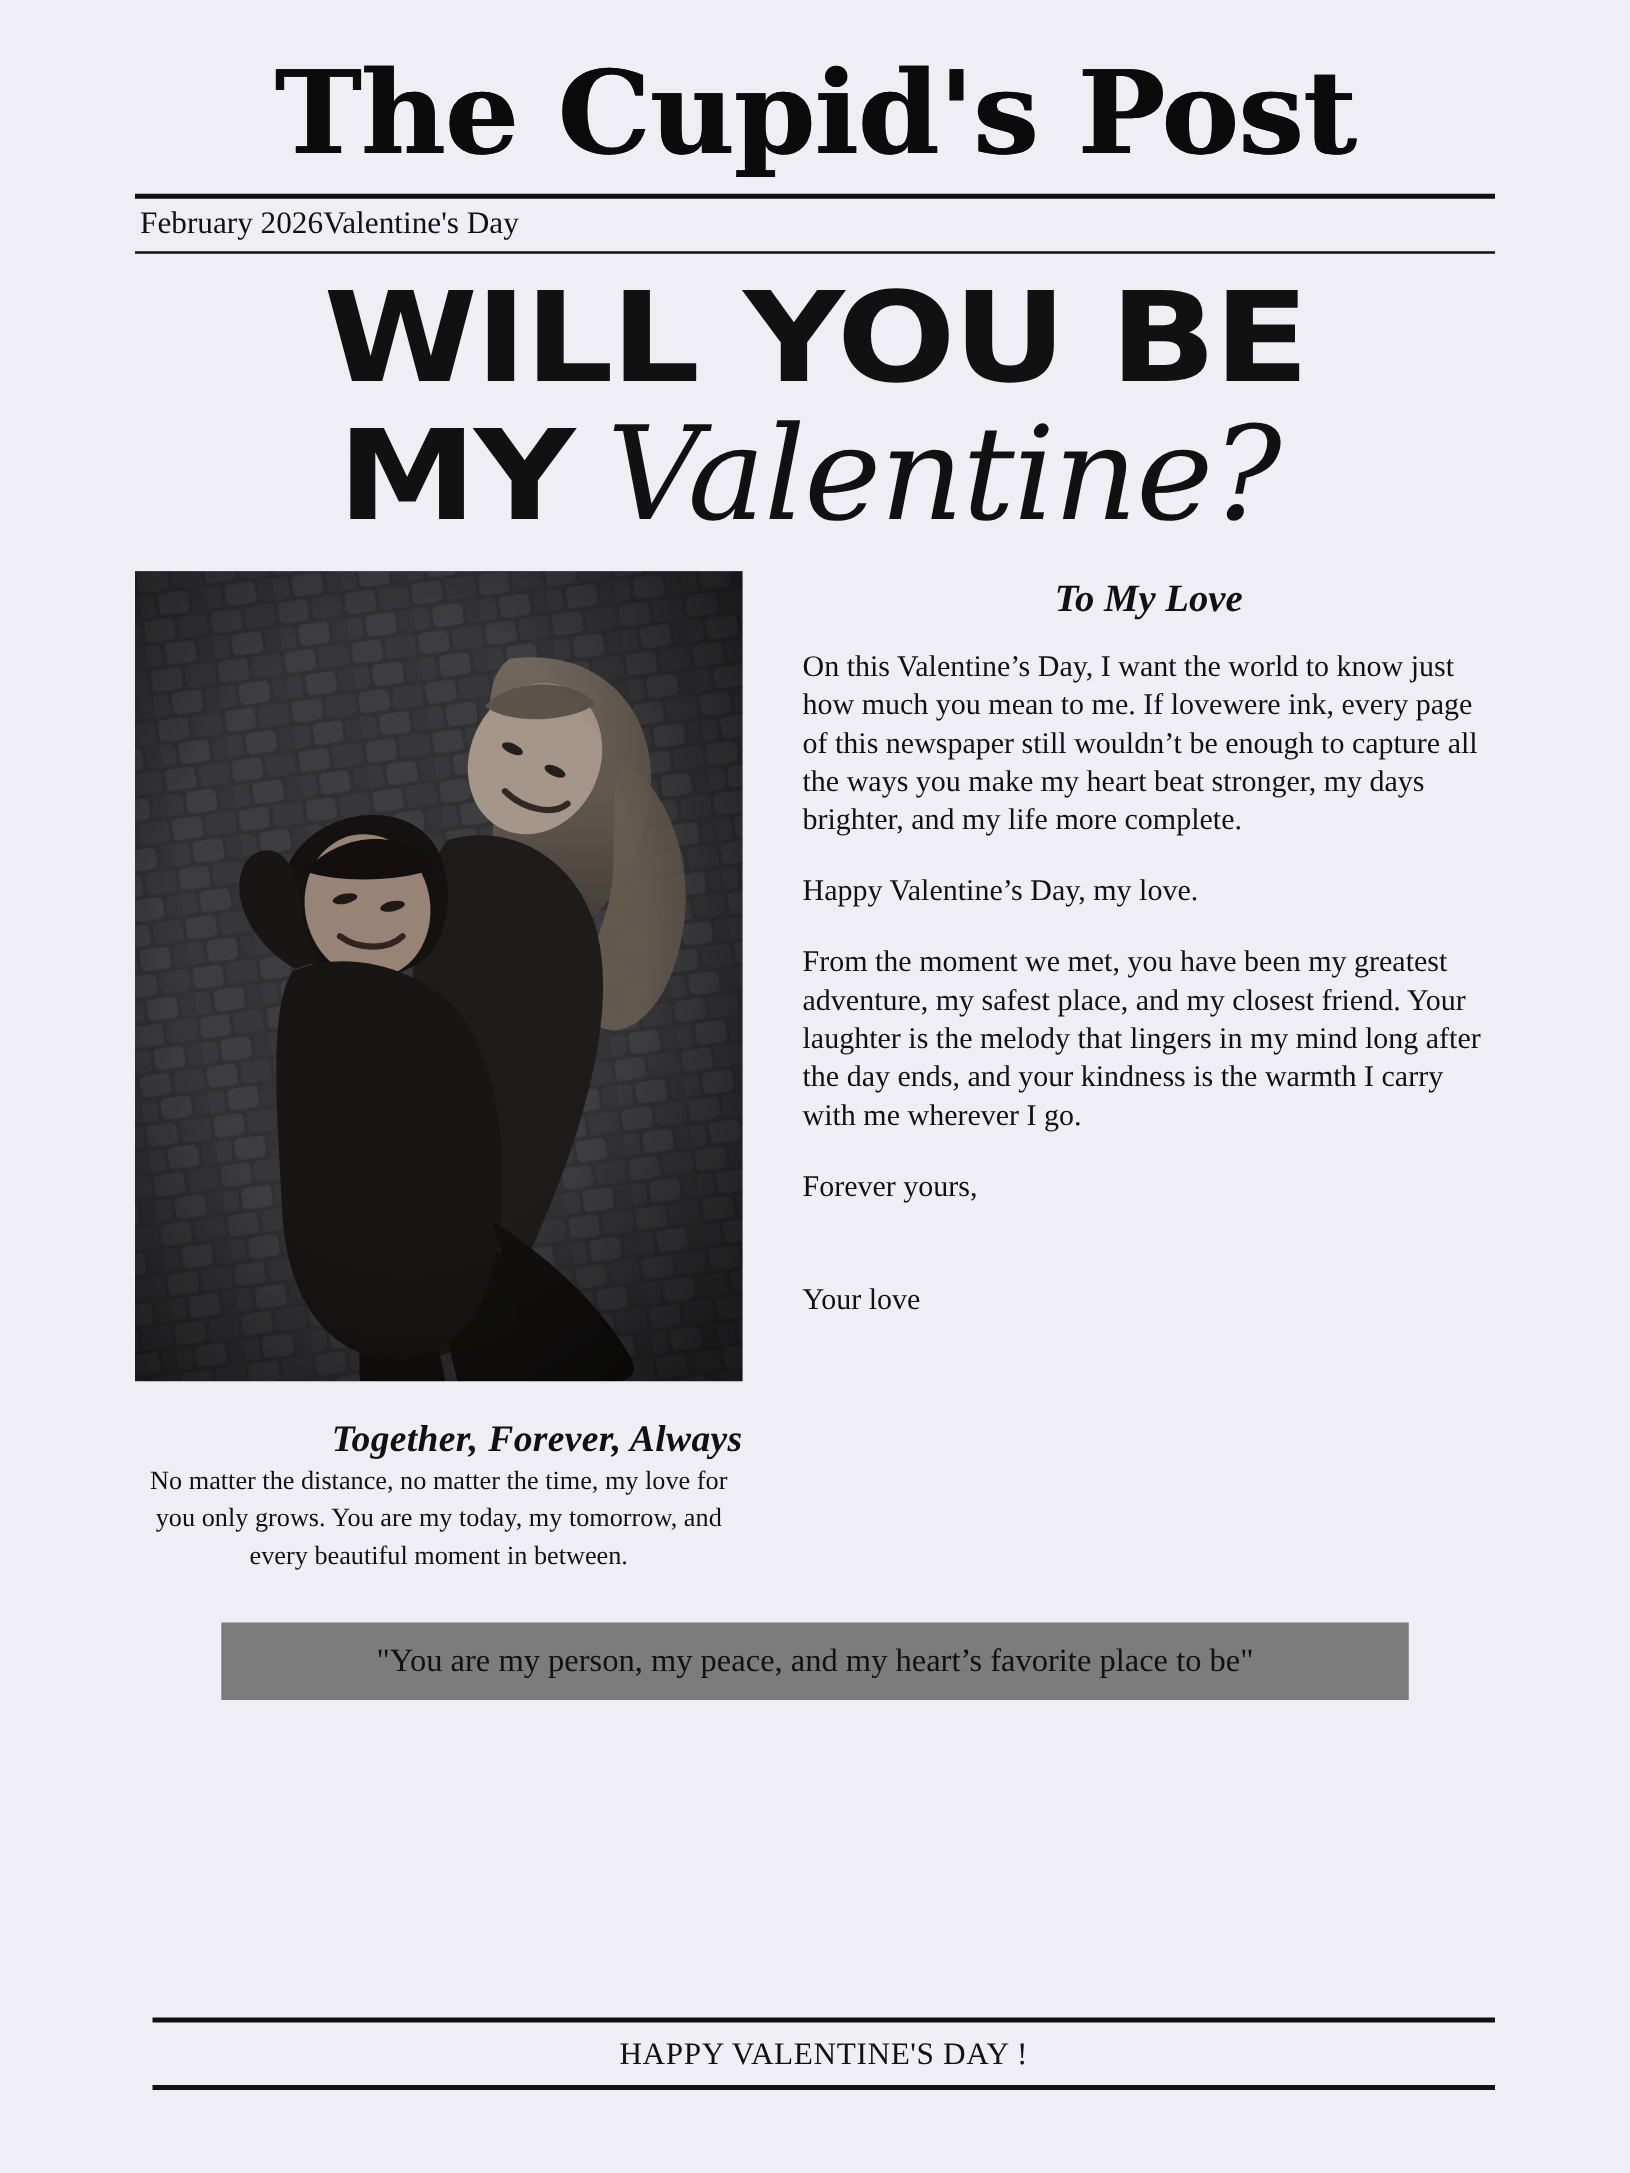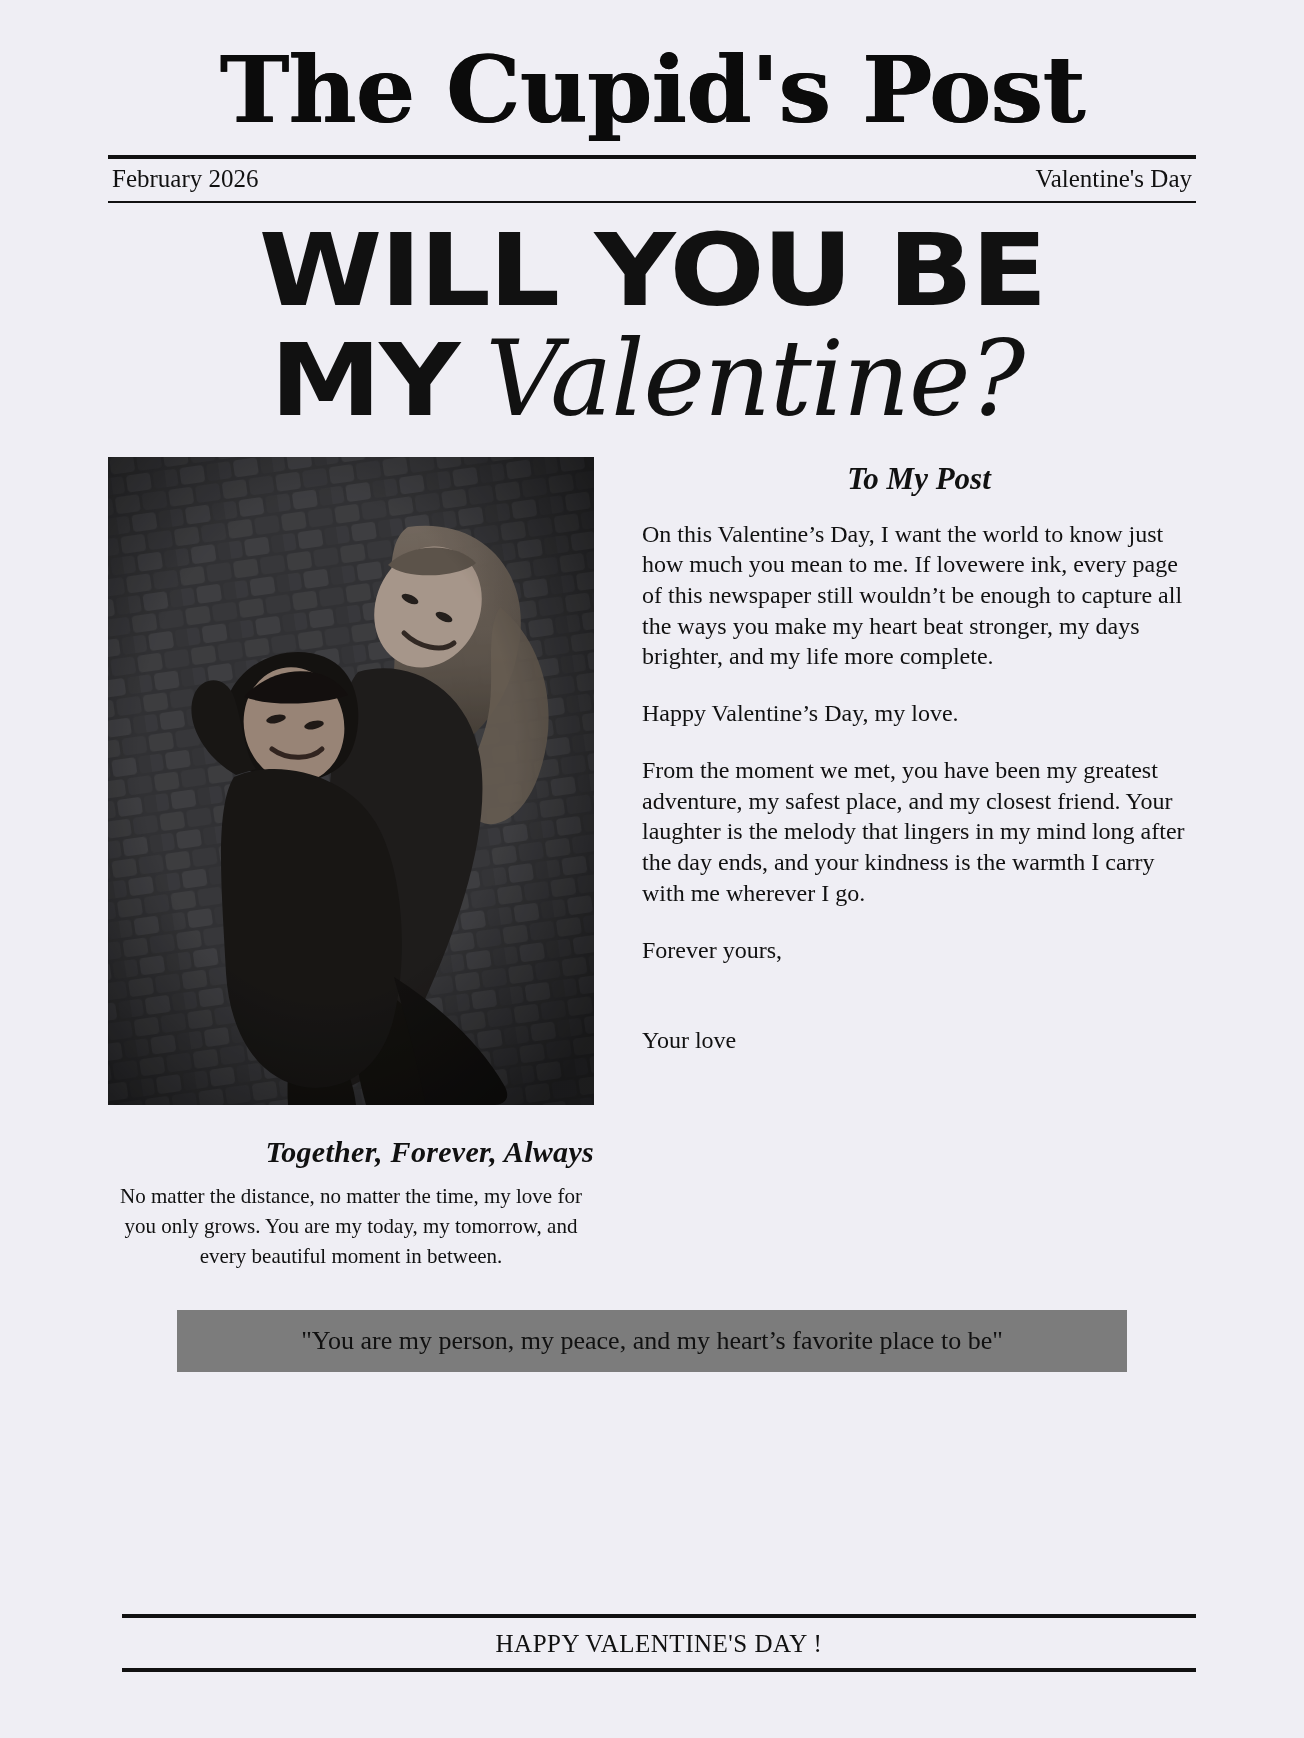--- a/index.html
+++ b/index.html
@@ -50,21 +50,21 @@
     margin: 16px 0 0 0;
   }
   .rule-thin {
     border: none;
     border-top: 2px solid #111;
     margin: 0;
   }
 
   .dateline {
     display: flex;
-    justify-content: space-between;
+    justify-content: flex-start;
     align-items: baseline;
     font-size: 25px;
     padding: 6px 4px 8px 4px;
     font-family: "Liberation Serif", serif;
   }
 
   
   .headline {
     text-align: center;
     margin-top: 22px;
@@ -135,21 +135,21 @@
     font-weight: 700;
     font-style: italic;
     font-size: 30px;
     margin-top: 30px;
     letter-spacing: 0.3px;
   }
   .caption-body {
     text-align: center;
     font-size: 21px;
     line-height: 1.45;
-    margin-top: 12px;
+    margin-top: 0;
     padding: 0 10px;
   }
 
   .section-title {
     text-align: center;
     font-family: "Liberation Serif", serif;
     font-weight: 700;
     font-style: italic;
     font-size: 31px;
     margin: 0 0 22px 0;
@@ -287,21 +287,21 @@
           <rect width="486" height="648" fill="url(#vig)"></rect>
           <rect width="486" height="648" fill="#0b0b0d" opacity="0.18"></rect>
         </svg>
       </div>
 
       <div class="caption-title">Together, Forever, Always</div>
       <div class="caption-body">No matter the distance, no matter the time, my love for you only grows. You are my today, my tomorrow, and every beautiful moment in between.</div>
     </div>
 
     <div class="col-right">
-      <div class="section-title">To My Post</div>
+      <div class="section-title">To My Love</div>
       <div class="letter">
         <p>On this Valentine’s Day, I want the world to know just how much you mean to me. If lovewere ink, every page of this newspaper still wouldn’t be enough to capture all the ways you make my heart beat stronger, my days brighter, and my life more complete.</p>
         <p>Happy Valentine’s Day, my love.</p>
         <p>From the moment we met, you have been my greatest adventure, my safest place, and my closest friend. Your laughter is the melody that lingers in my mind long after the day ends, and your kindness is the warmth I carry with me wherever I go.</p>
         <p class="gap-lg">Forever yours,</p>
         <p class="tight">Your love</p>
       </div>
     </div>
 
   </div>

